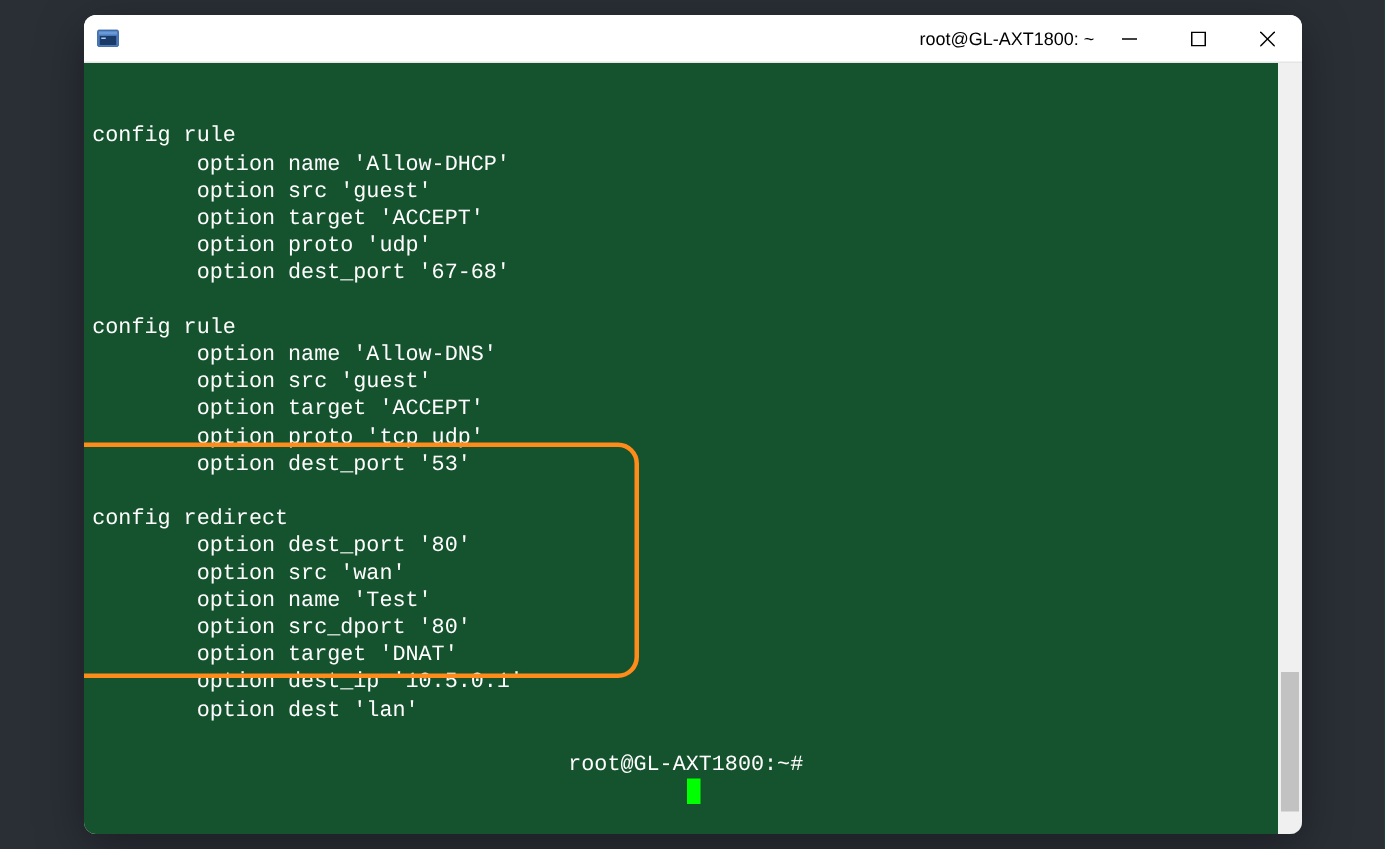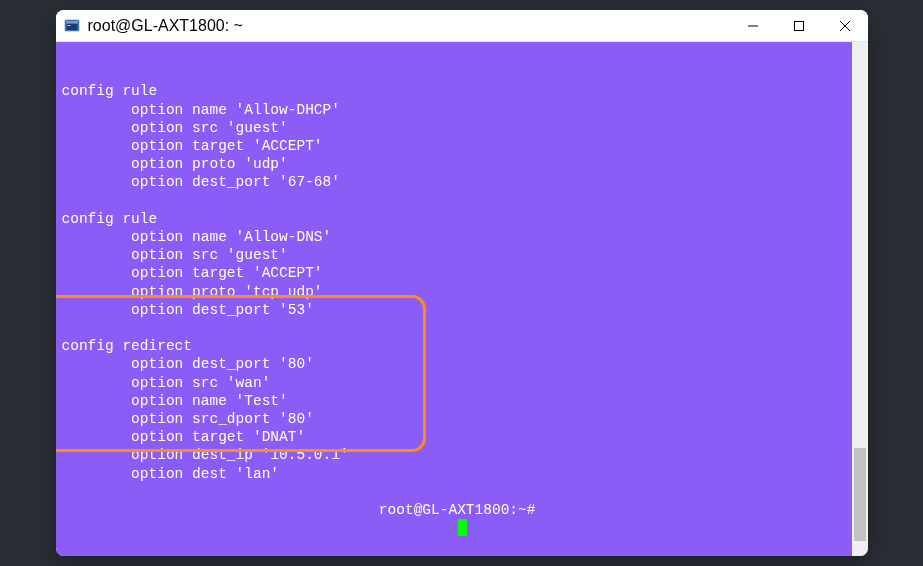--- a/index.html
+++ b/index.html
@@ -37,39 +37,40 @@
     }
     .app-icon {
       width: 16px;
       height: 16px;
       margin-right: 8px;
       display: inline-flex;
       align-items: center;
       justify-content: center;
     }
     .title-text {
-      font-size: 16px;
+      font-size: 12px;
       color: #000;
       flex: 1;
+      text-align: right;
     }
     .window-controls {
       display: flex;
       height: 100%;
     }
     .win-btn {
       width: 46px;
       height: 32px;
       display: flex;
       align-items: center;
       justify-content: center;
       cursor: pointer;
     }
     .terminal {
       flex: 1;
-      background: #8b5cf6;
+      background: #14532d;
       padding: 4px 6px;
       font-family: "Consolas", "Courier New", monospace;
       font-size: 14.5px;
       line-height: 18.2px;
       color: #ffffff;
       overflow: hidden;
       position: relative;
       white-space: pre;
     }
     .terminal-content {

